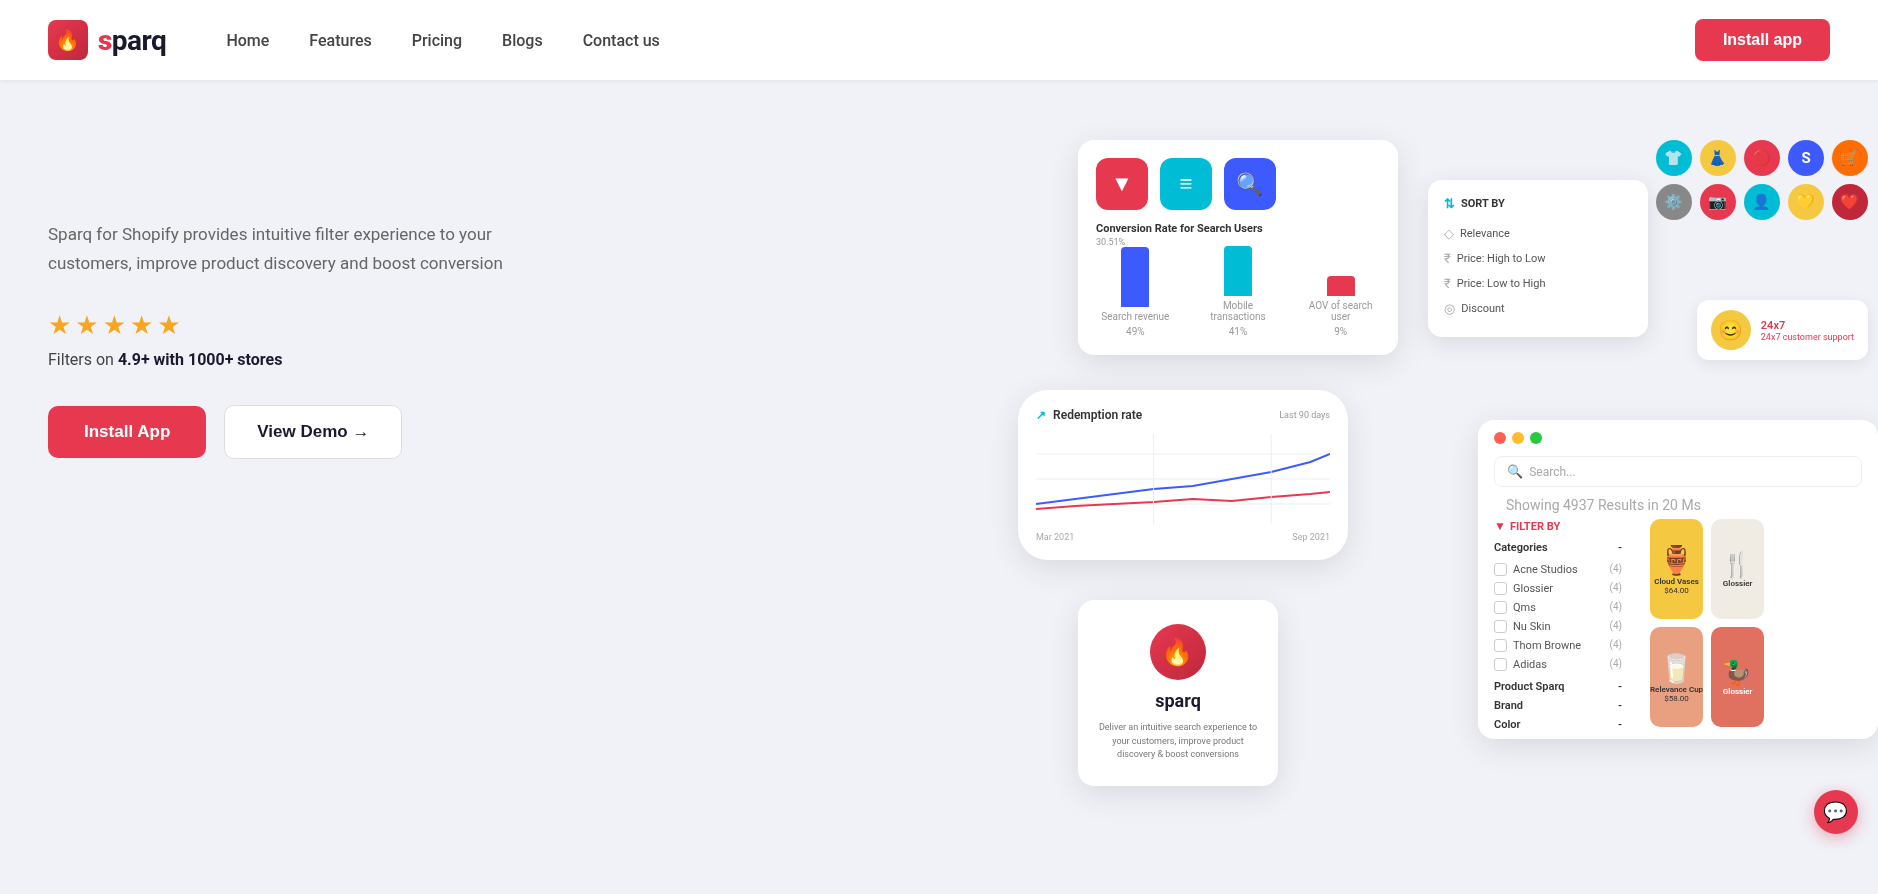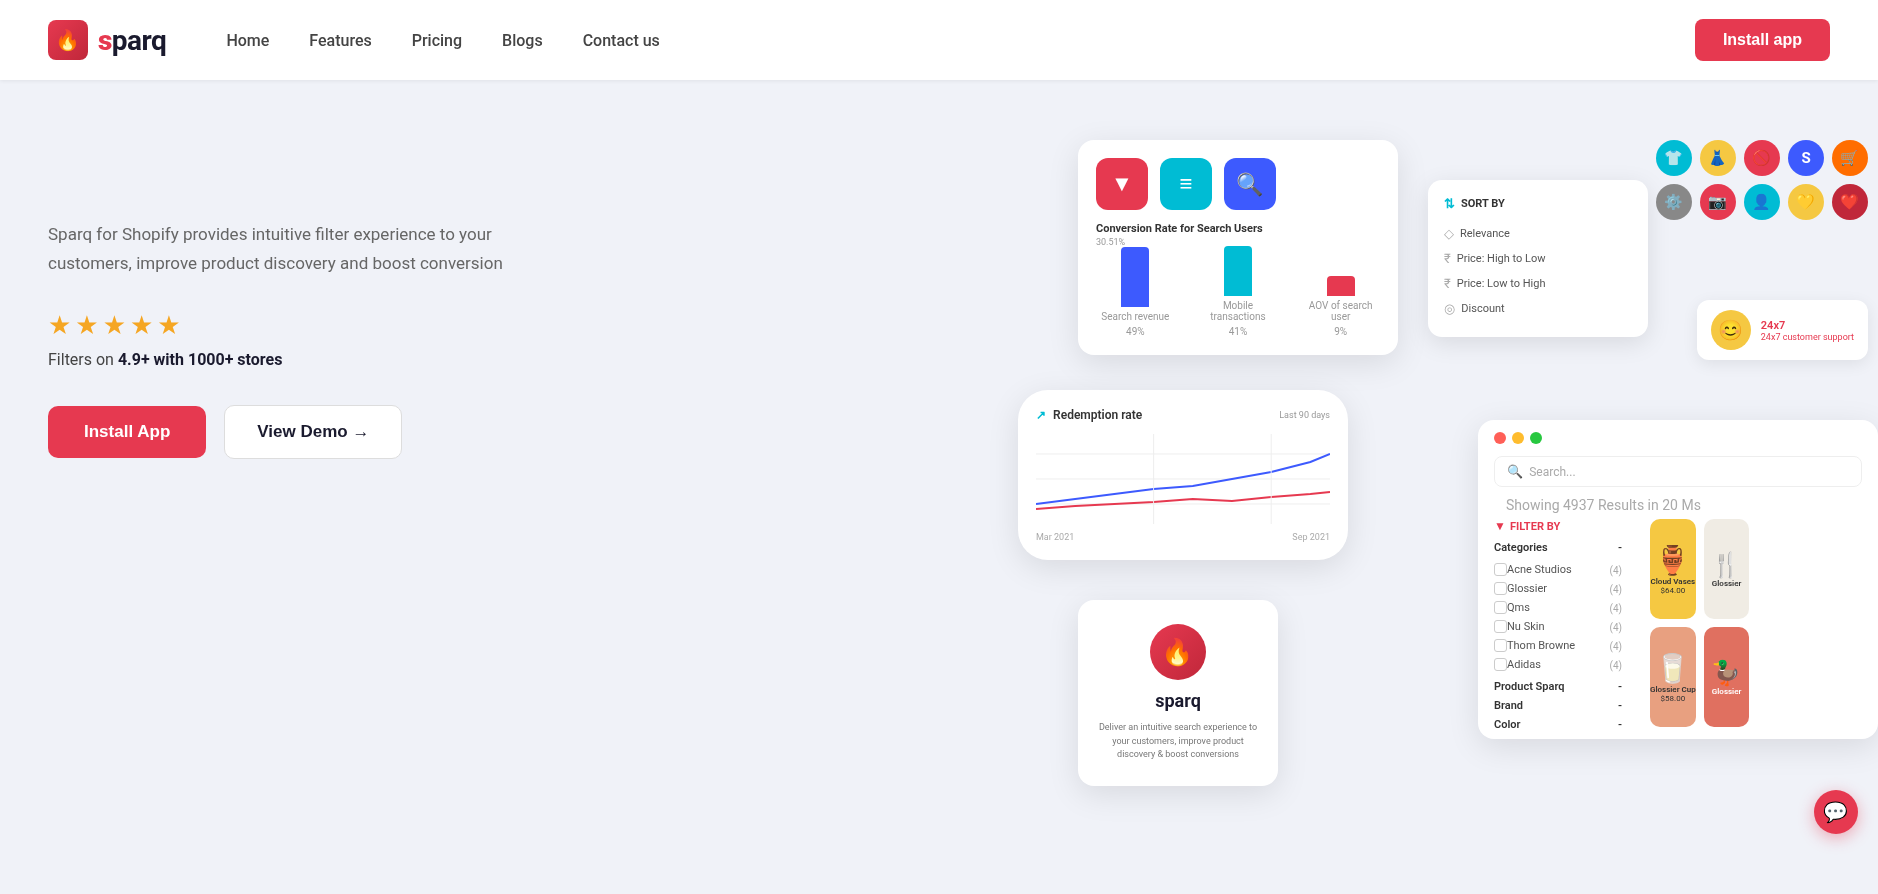--- a/index.html
+++ b/index.html
@@ -234,21 +234,21 @@
       border: 1px solid #eee; border-radius: 8px;
       padding: 7px 12px;
       display: flex; align-items: center; gap: 6px;
       font-size: 12px; color: #aaa;
     }
     .search-icon-sm { color: #aaa; font-size: 13px; }
     .filter-section { padding: 0 16px; }
     .filter-by-label { font-size: 11px; font-weight: 700; color: #e63950; display: flex; align-items: center; gap: 4px; margin-bottom: 8px; }
     .filter-icon { font-size: 12px; }
     .filter-group-label { font-size: 11px; font-weight: 600; color: #333; margin: 6px 0; display: flex; justify-content: space-between; }
-    .filter-item { display: flex; align-items: flex-end; font-size: 11px; color: #555; padding: 3px 0; }
+    .filter-item { display: flex; align-items: flex-start; gap: 6px; font-size: 11px; color: #555; padding: 3px 0; }
     .filter-check { width: 13px; height: 13px; border: 1.5px solid #ccc; border-radius: 3px; }
     .filter-count { color: #aaa; margin-left: auto; font-size: 10px; }
     .results-label { font-size: 14px; color: #aaa; text-align: left; padding: 0 28px 6px; }
 
     
     .chat-btn {
       position: absolute;
       bottom: 60px; right: 20px;
       width: 44px; height: 44px; border-radius: 50%;
       background: #e63950;
@@ -495,21 +495,21 @@
           <div style="border-radius:10px; overflow:hidden; background:#f0ece4; height:100px; display:flex; align-items:center; justify-content:center;">
             <div style="text-align:center;">
               <div style="font-size:24px;">🍴</div>
               <div style="font-size:8px; color:#333; font-weight:600;">Glossier</div>
             </div>
           </div>
 
           <div style="border-radius:10px; overflow:hidden; background:#e8a080; height:100px; display:flex; align-items:center; justify-content:center;">
             <div style="text-align:center;">
               <div style="font-size:28px;">🥛</div>
-              <div style="font-size:8px; color:#333; font-weight:600;">Glossier Cup</div>
+              <div style="font-size:8px; color:#333; font-weight:600;">Relevance Cup</div>
               <div style="font-size:8px; color:#333;">$58.00</div>
             </div>
           </div>
 
           <div style="border-radius:10px; overflow:hidden; background:#e07060; height:100px; display:flex; align-items:center; justify-content:center;">
             <div style="text-align:center;">
               <div style="font-size:24px;">🦆</div>
               <div style="font-size:8px; color:#fff; font-weight:600;">Glossier</div>
             </div>
           </div>

